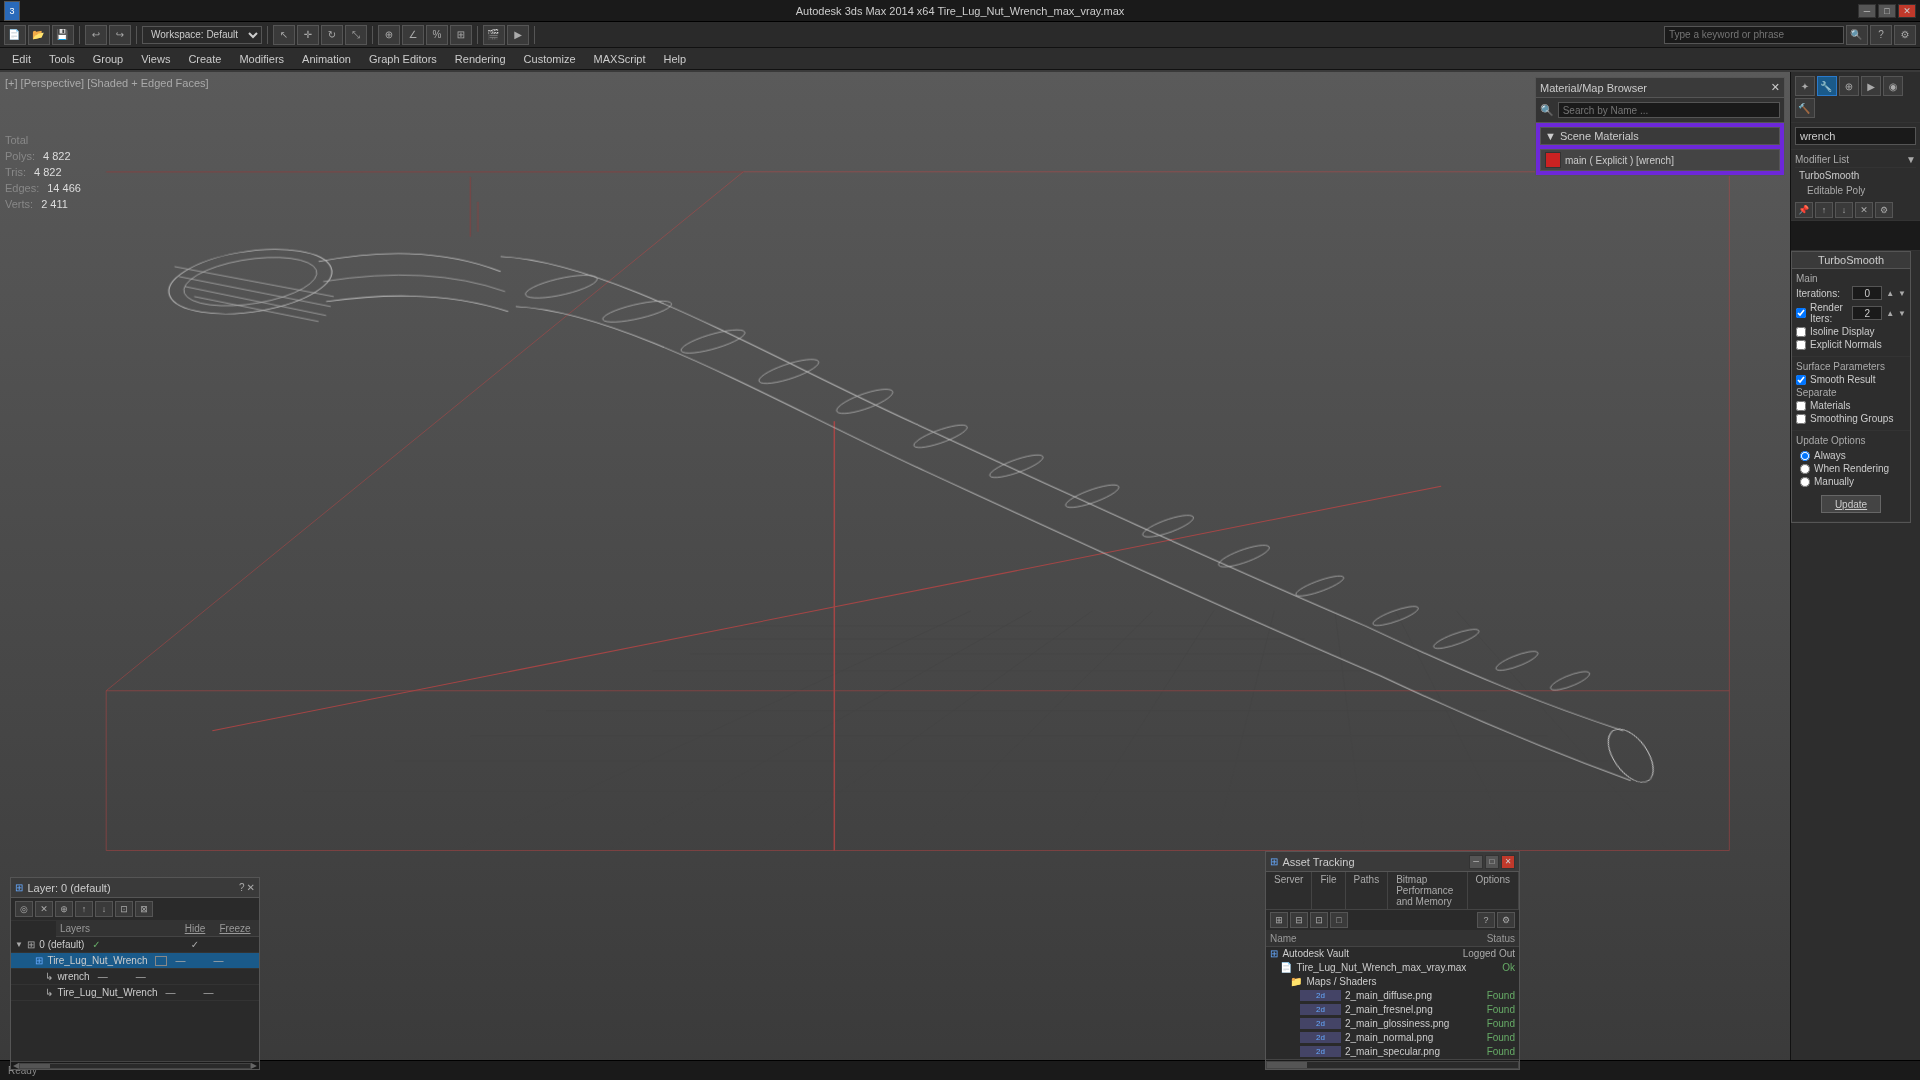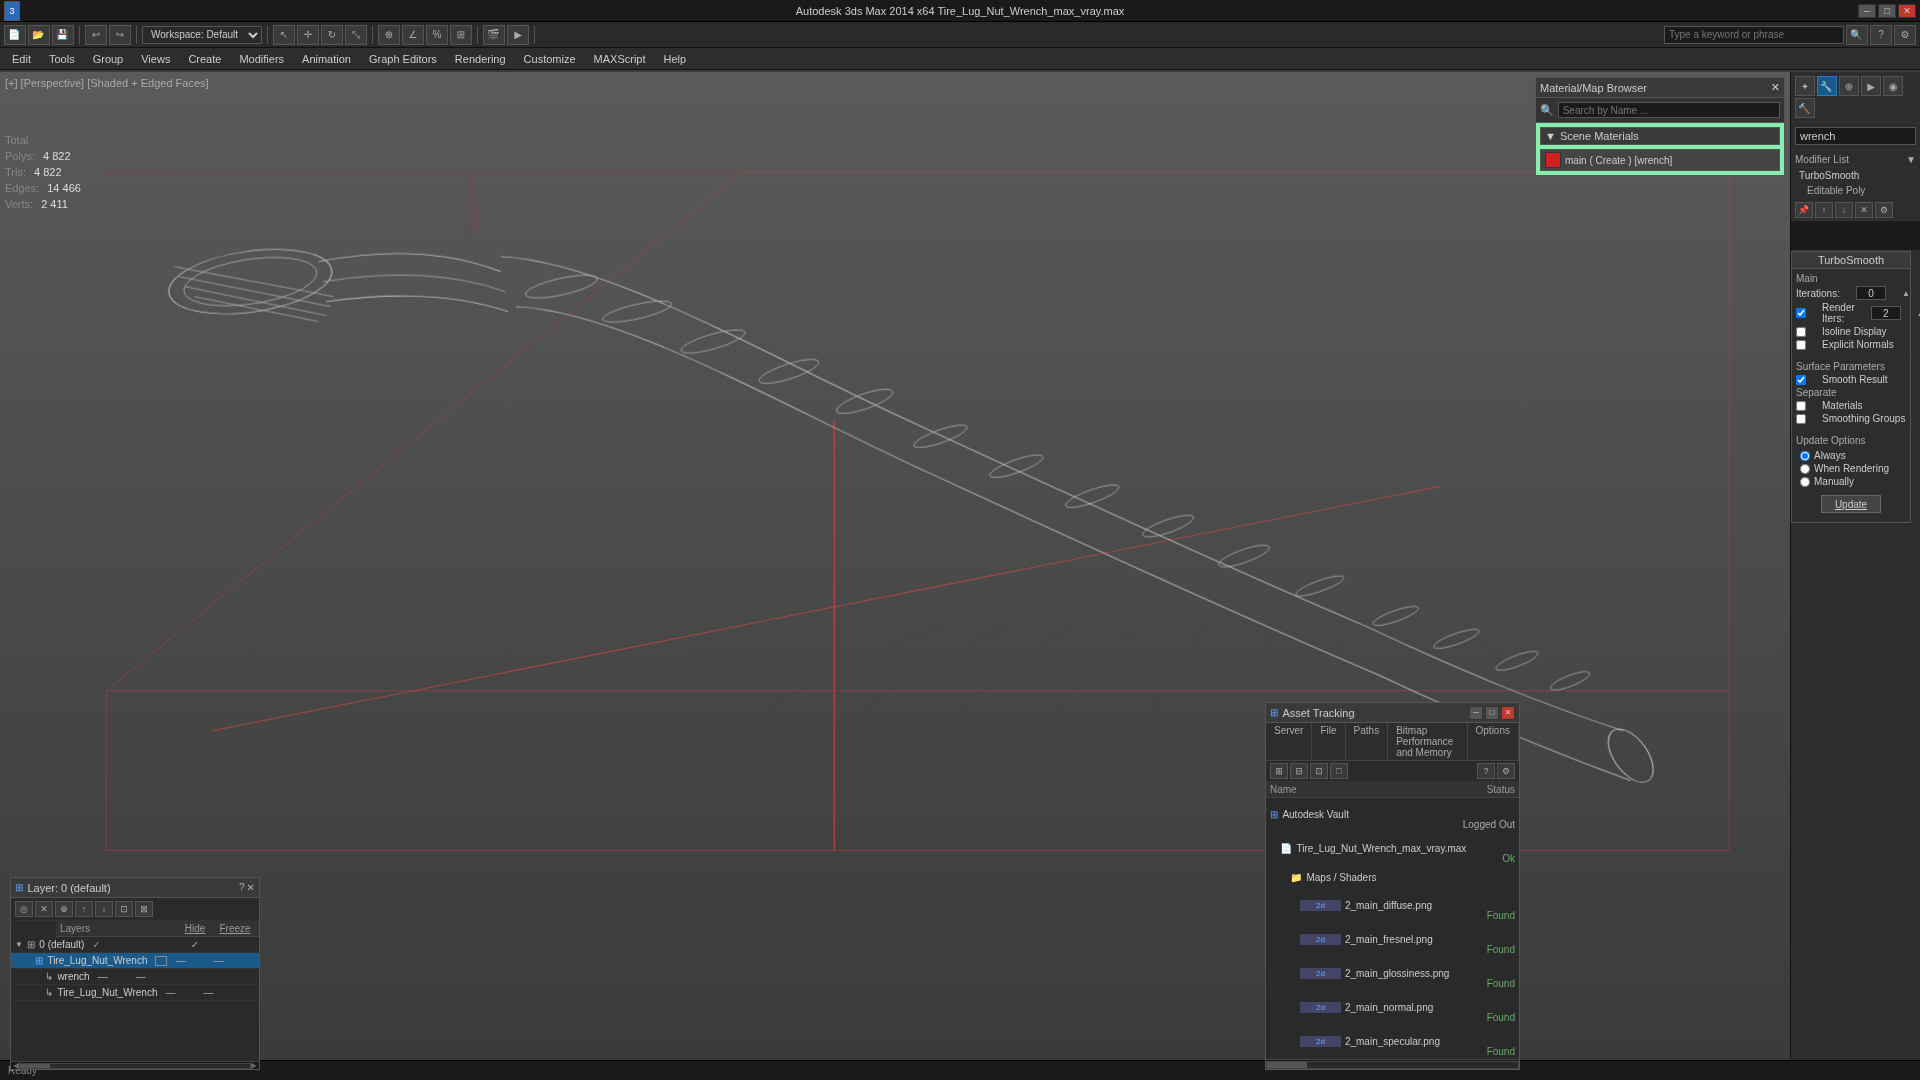--- a/index.html
+++ b/index.html
@@ -146,21 +146,21 @@
     }
     .stat-label { color: #888; }
     .stat-value { color: #ddd; }
 
     
     #mat-browser {
       position: absolute;
       top: 5px;
       right: 5px;
       width: 250px;
-      background: #86efac;
+      background: #6d28d9;
       border: 1px solid #555;
       z-index: 100;
     }
     #mat-browser-title {
       height: 20px;
       background: #3a3a3a;
       display: flex;
       align-items: center;
       justify-content: space-between;
       padding: 0 4px;
@@ -246,21 +246,21 @@
       border-bottom: 1px solid #333;
     }
     .ts-label {
       font-size: 10px;
       color: #aaa;
       margin-bottom: 2px;
     }
     .ts-row {
       display: flex;
       align-items: center;
-      gap: 16px;
+      gap: 4px;
       margin-bottom: 2px;
     }
     .ts-row label { font-size: 10px; color: #ccc; flex: 1; }
     .ts-input {
       width: 30px;
       height: 14px;
       background: #1a1a1a;
       border: 1px solid #555;
       color: #ccc;
       font-size: 10px;
@@ -469,21 +469,21 @@
       display: flex;
       align-items: center;
       padding: 1px 4px;
       border-bottom: 1px solid #2a2a2a;
       font-size: 10px;
     }
     .asset-row.indent1 { padding-left: 14px; }
     .asset-row.indent2 { padding-left: 24px; }
     .asset-row.indent3 { padding-left: 34px; }
     .asset-name { flex: 1; color: #ccc; display: flex; align-items: center; gap: 4px; }
-    .asset-status { width: 60px; text-align: right; color: #aaa; margin-top: 20px; }
+    .asset-status { width: 60px; text-align: right; color: #aaa; }
     .asset-status.ok { color: #6a6; }
     .asset-status.found { color: #6a6; }
     .asset-status.logged-out { color: #aaa; }
     .asset-icon { font-size: 10px; }
     .asset-icon.vault { color: #6af; }
     .asset-icon.file { color: #fa6; }
     .asset-icon.folder { color: #fa6; }
     .asset-icon.img { color: #6af; font-size: 8px; background: #446; padding: 1px 16px; }
     #asset-scrollbar {
       height: 10px;
@@ -819,21 +819,21 @@
         <span style="color:#888;">🔍</span>
         <input type="text" style="flex: 1 1 0%; height: 16px; background: rgb(26, 26, 26); border: 1px solid rgb(85, 85, 85); color: rgb(136, 136, 136); font-size: 10px; padding: 0px 4px;" placeholder="Search by Name ...">
       </div>
       <div id="scene-materials-section">
         <div class="section-header">
           <span>▼</span>
           <span>Scene Materials</span>
         </div>
         <div class="mat-item">
           <div class="mat-swatch red"></div>
-          <span>main ( Create ) [wrench]</span>
+          <span>main ( Explicit ) [wrench]</span>
         </div>
       </div>
     </div>
 
     <div id="layer-panel">
       <div id="layer-title">
         <div id="layer-title-left">
           <span style="color:#6af;font-size:10px;">⊞</span>
           <span>Layer: 0 (default)</span>
         </div>

